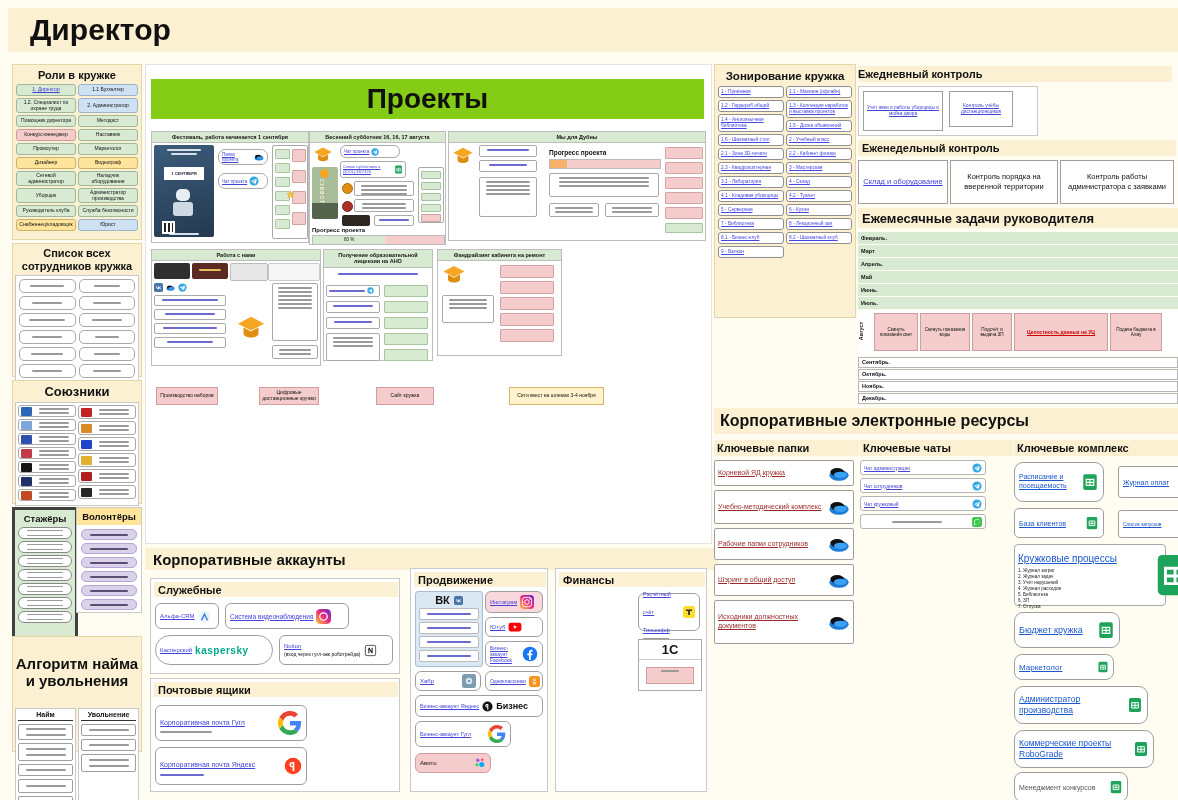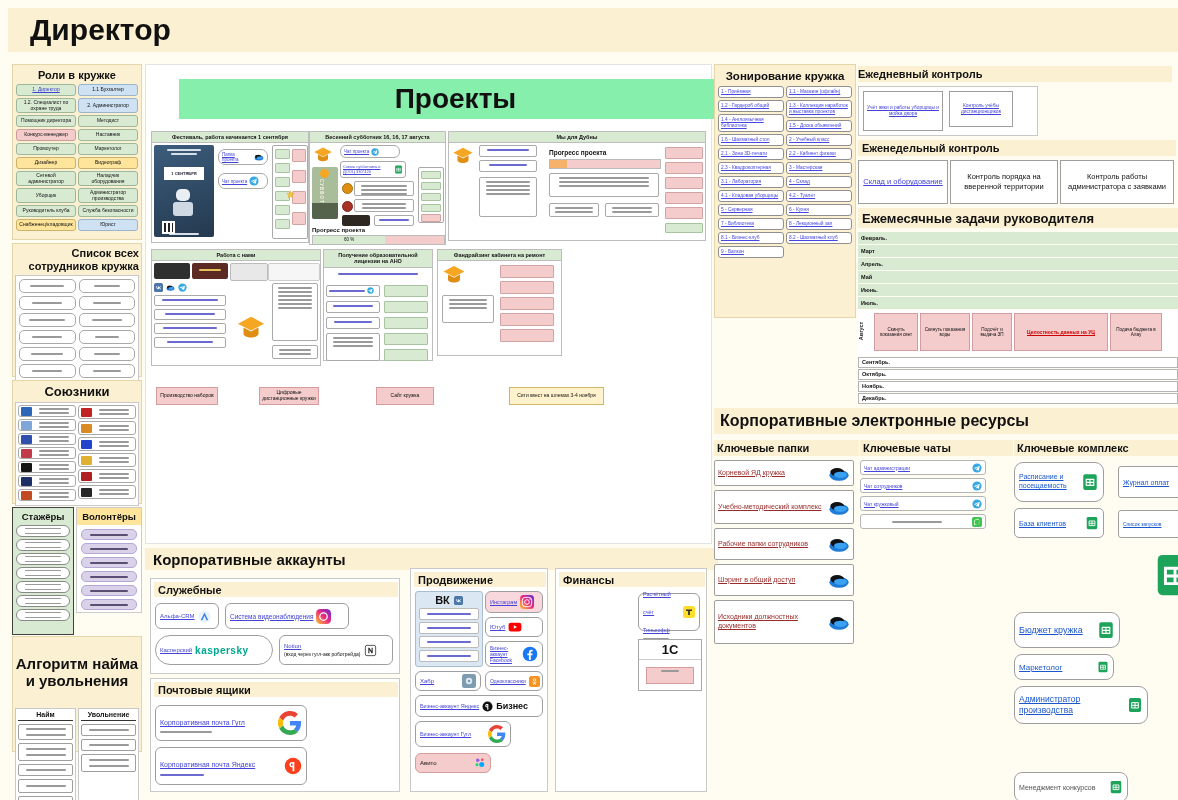--- a/index.html
+++ b/index.html
@@ -1,19 +1,19 @@
 <!DOCTYPE html>
 <html><head>
 <meta charset="utf-8">
 <style>
   html,body{margin:0;padding:0;background:#fff;}
   .canvas{position:relative;width:1178px;height:800px;overflow:hidden;background:#fffdf2;
           font-family:"Liberation Sans",sans-serif;color:#111;}
   .abs{position:absolute;}
-  .cream{background:#86efac;margin-left:28px;}
+  .cream{background:#84cc16;}
   .panel{position:absolute;background:#fbf0d2;border:1px solid #e4d6a8;}
   .wbody{background:#fff;border:1px solid #c9c9c9;}
   .band{position:absolute;background:#fbf0d2;font-weight:bold;display:flex;align-items:center;}
   .ptitle{font-weight:bold;text-align:center;}
   .link{color:#4343d8;text-decoration:underline;cursor:pointer;}
   .zlink{color:#4646e0;text-decoration:underline;cursor:pointer;}
   .mlink{color:#9a2b2b;text-decoration:underline;cursor:pointer;}
   .dlink{color:#1a56cc;text-decoration:underline;cursor:pointer;}
   .redlink{color:#cc0000;font-weight:bold;text-decoration:underline;cursor:pointer;}
   .scrib{height:2px;background:#9a9a9a;border-radius:1px;margin:2px auto;}
@@ -90,21 +90,21 @@
         <div class="role c-green">Уборщик</div>
         <div class="role c-green">Администратор производства</div>
         <div class="role c-green">Руководитель клуба</div>
         <div class="role c-green">Служба безопасности</div>
         <div class="role c-yellow">Снабженец/кладовщик</div>
         <div class="role c-blue">Юрист</div>
       </div>
   </div>
 
   <div class="panel" style="left:12px;top:243px;width:128px;height:132px;">
-    <div class="ptitle" style="font-size:11px;line-height:1.15;margin:3px 2px;text-align:right;">Список всех сотрудников кружка</div>
+    <div class="ptitle" style="font-size:11px;line-height:1.15;margin:3px 2px;">Список всех сотрудников кружка</div>
     <div class="wbody" style="margin:0 2px;padding:3px;display:grid;grid-template-columns:1fr 1fr;gap:3px;">
         <div style="background: rgb(255, 255, 255); border: 1px solid rgb(169, 169, 169); border-radius: 5px; height: 12px; display: flex; align-items: center; justify-content: center;">
           <div class="scrib" style="width: 34px;"></div>
         </div>
         <div style="background: rgb(255, 255, 255); border: 1px solid rgb(169, 169, 169); border-radius: 5px; height: 12px; display: flex; align-items: center; justify-content: center;">
           <div class="scrib" style="width: 26px;"></div>
         </div>
         <div style="background: rgb(255, 255, 255); border: 1px solid rgb(169, 169, 169); border-radius: 5px; height: 12px; display: flex; align-items: center; justify-content: center;">
           <div class="scrib" style="width: 30px;"></div>
         </div>
@@ -238,21 +238,21 @@
             <span style="width: 11px; height: 9px; background: rgb(38, 38, 38); border-radius: 1px; flex: 0 0 auto;"></span>
             <span style="flex: 1 1 0%;">
               <div class="scrib" style="width: 30px;"></div>
               <div class="scrib" style="width: 30px;"></div>
             </span>
           </div>
         </div>
     </div>
   </div>
 
-  <div class="abs" style="left:12px;top:507px;width:60px;height:126px;background:#d9ead3;border:1px solid #404040;">
+  <div class="abs" style="left:12px;top:507px;width:60px;height:126px;background:#d9ead3;border:3px solid #404040;">
     <div class="ptitle" style="font-size:9.5px;margin:3px 0;">Стажёры</div>
     <div style="padding:0 3px;">
         <div class="pill" style="height: 12px; margin-bottom: 2px; display: flex; flex-direction: column; justify-content: center;">
           <div class="scrib" style="width: 36px;"></div>
           <div class="scrib" style="width: 36px;"></div>
         </div>
         <div class="pill" style="height: 12px; margin-bottom: 2px; display: flex; flex-direction: column; justify-content: center;">
           <div class="scrib" style="width: 36px;"></div>
           <div class="scrib" style="width: 36px;"></div>
         </div>
@@ -1080,20 +1080,32 @@
           <rect x="3" y="1.5" width="18" height="21" rx="2.5" fill="#1ea35a"></rect>
           <path d="M7 8.5h10v8H7z" fill="none" stroke="#fff" stroke-width="1.5"></path>
           <path d="M7 12.5h10M12 8.5v8" stroke="#fff" stroke-width="1.5"></path>
         </svg>
       </span>
   </div>
   <div class="dcard" style="left:1118px;top:510px;width:74px;height:28px;border-radius:3px;">
     <span class="dlink" style="font-size:5px;">Список запусков</span>
   </div>
 
+  <div class="abs" style="left:1014px;top:544px;width:152px;height:62px;background:#fff;border:1px solid #a9a9a9;border-radius:4px;padding:3px;box-sizing:border-box;">
+    <div><span class="dlink" style="font-size:10px;">Кружковые процессы</span></div>
+    <div style="font-size:4.6px;line-height:1.3;color:#222;margin-top:2px;">
+        <div>1. Журнал затрат</div>
+        <div>2. Журнал задач</div>
+        <div>3. Учёт нарушений</div>
+        <div>4. Журнал расходов</div>
+        <div>5. Библиотека</div>
+        <div>6. ЗП</div>
+        <div>7. Отпуска</div>
+      </div>
+  </div>
   <span class="abs ic" style="left: 1152px; top: 552px; width: 46px; height: 46px;">
       <svg viewBox="0 0 24 24">
         <rect x="3" y="1.5" width="18" height="21" rx="2.5" fill="#1ea35a"></rect>
         <path d="M7 8.5h10v8H7z" fill="none" stroke="#fff" stroke-width="1.5"></path>
         <path d="M7 12.5h10M12 8.5v8" stroke="#fff" stroke-width="1.5"></path>
       </svg>
     </span>
 
   <div class="dcard" style="left:1014px;top:612px;width:106px;height:36px;border-radius:9px;">
     <span class="dlink" style="font-size:9px;flex:1;">Бюджет кружка</span>
@@ -1118,20 +1130,30 @@
   <div class="dcard" style="left:1014px;top:686px;width:134px;height:38px;border-radius:9px;">
     <span class="dlink" style="font-size:8.5px;line-height:1.25;flex:1;">Администратор производства</span>
     <span class="ic" style="width: 16px; height: 16px;">
         <svg viewBox="0 0 24 24">
           <rect x="3" y="1.5" width="18" height="21" rx="2.5" fill="#1ea35a"></rect>
           <path d="M7 8.5h10v8H7z" fill="none" stroke="#fff" stroke-width="1.5"></path>
           <path d="M7 12.5h10M12 8.5v8" stroke="#fff" stroke-width="1.5"></path>
         </svg>
       </span>
   </div>
+  <div class="dcard" style="left:1014px;top:730px;width:140px;height:38px;border-radius:9px;">
+    <span class="dlink" style="font-size:8.5px;line-height:1.25;flex:1;">Коммерческие проекты RoboGrade</span>
+    <span class="ic" style="width: 16px; height: 16px;">
+        <svg viewBox="0 0 24 24">
+          <rect x="3" y="1.5" width="18" height="21" rx="2.5" fill="#1ea35a"></rect>
+          <path d="M7 8.5h10v8H7z" fill="none" stroke="#fff" stroke-width="1.5"></path>
+          <path d="M7 12.5h10M12 8.5v8" stroke="#fff" stroke-width="1.5"></path>
+        </svg>
+      </span>
+  </div>
   <div class="dcard" style="left:1014px;top:772px;width:114px;height:30px;border-radius:8px;">
     <span style="font-size:7px;color:#555;flex:1;">Менеджмент конкурсов</span>
     <span class="ic" style="width: 14px; height: 14px;">
         <svg viewBox="0 0 24 24">
           <rect x="3" y="1.5" width="18" height="21" rx="2.5" fill="#1ea35a"></rect>
           <path d="M7 8.5h10v8H7z" fill="none" stroke="#fff" stroke-width="1.5"></path>
           <path d="M7 12.5h10M12 8.5v8" stroke="#fff" stroke-width="1.5"></path>
         </svg>
       </span>
   </div>

